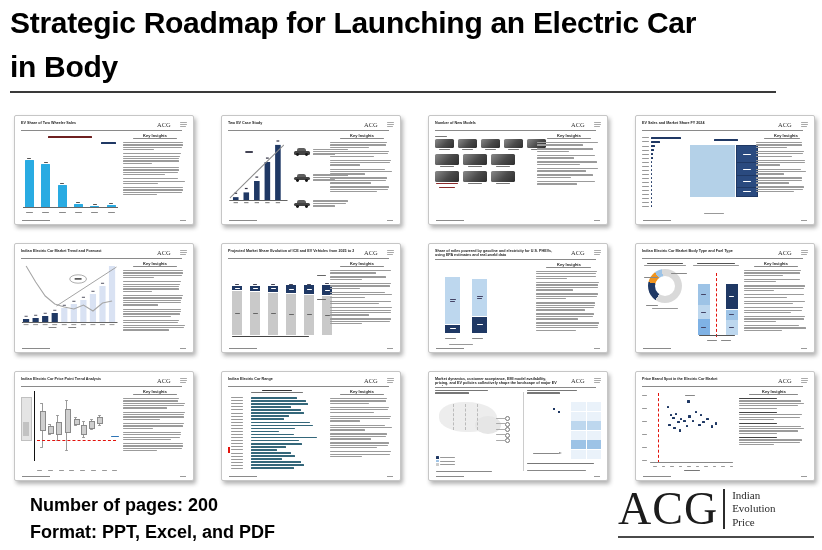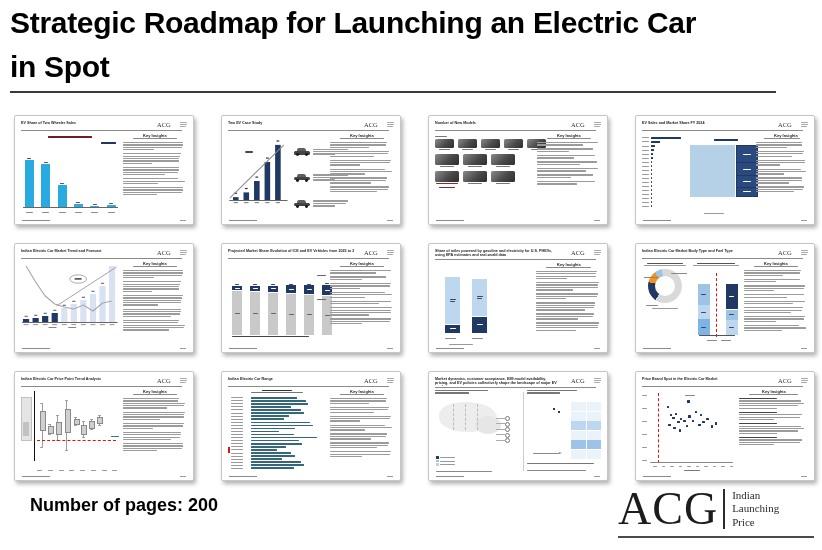--- a/index.html
+++ b/index.html
@@ -43,21 +43,21 @@
   .brand-acg { font-family:"Liberation Serif","DejaVu Serif",serif; font-size:46px; line-height:44px; color:#1c1c1c; letter-spacing:1px; }
   .brand-div { width:2px; height:40px; background:#2b2b2b; margin:0 7px 0 5px; }
   .brand-name { font-family:"Liberation Serif","DejaVu Serif",serif; font-size:11px; color:#2b2b2b; line-height:13.5px; }
   .brand-rule { margin-top:5px; width:196px; height:2px; background:#4a4a4a; }
 </style>
 </head>
 <body>
 
 <div class="page-title">
   <div>Strategic Roadmap for Launching an Electric Car</div>
-  <div>in Spot</div>
+  <div>in Body</div>
 </div>
 <div class="title-rule"></div>
 
 <div class="grid">
     <div class="slide">
       <div class="slide-head">
         <div class="tiny-wrap" style="height: 5px; max-width: 126px; overflow: hidden;">
           <div class="tiny-inner" style="transform: scale(0.37); white-space: nowrap; font-weight: bold;">EV Share of Two Wheeler Sales</div>
         </div>
         <div style="display: flex; align-items: flex-start; gap: 1.5px; flex: 0 0 auto;">
@@ -1384,26 +1384,27 @@
           </div>
         </div>
       </div>
       <div class="foot-src"></div>
       <div class="foot-pg"></div>
     </div>
   </div>
 
 <div class="bottom-info">
   <div>Number of pages: 200</div>
+  <div>Format: PPT, Excel, and PDF</div>
 </div>
 
 <div class="brand">
   <div class="brand-row">
     <span class="brand-acg">ACG</span>
     <span class="brand-div"></span>
     <span class="brand-name">
       <div>Indian</div>
-      <div>Launching</div>
+      <div>Evolution</div>
       <div>Price</div>
     </span>
   </div>
   <div class="brand-rule"></div>
 </div>
 
 </body></html>

